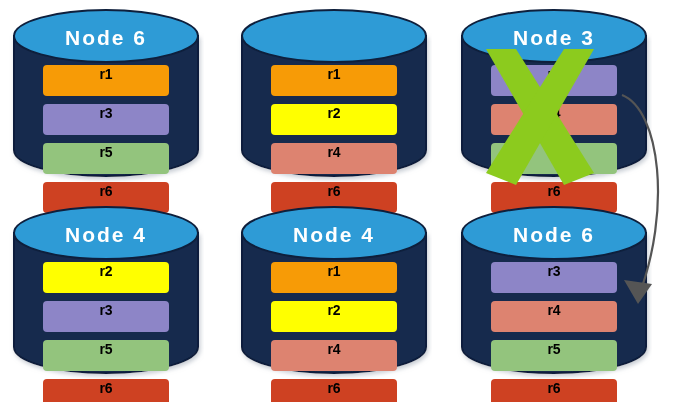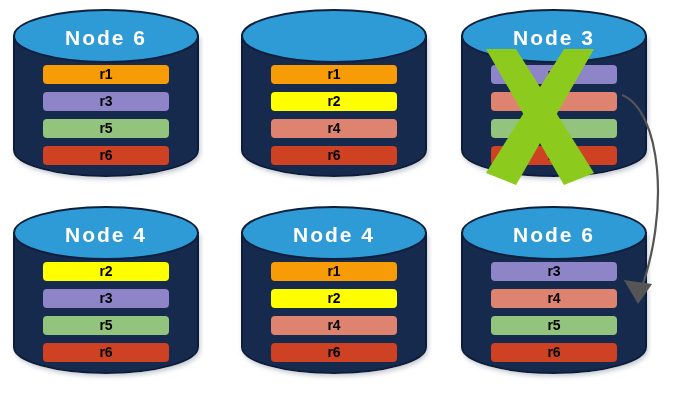--- a/index.html
+++ b/index.html
@@ -28,21 +28,21 @@
     font-weight:bold;
     letter-spacing:2px;
     pointer-events:none;
   }
   .bars{
     position:absolute;
     left:35px; top:57px;
     width:126px;
   }
   .bar{
-    height:19px;
+    height:31px;
     margin-bottom:8px;
     border-radius:4px;
     text-align:center;
     font-size:14px;
     font-weight:bold;
     color:#000000;
     line-height:19px;
   }
   .bar:last-child{margin-bottom:0;}
 

